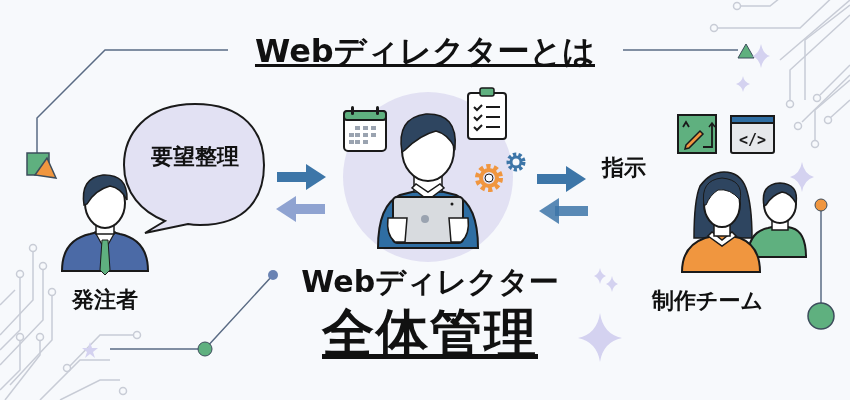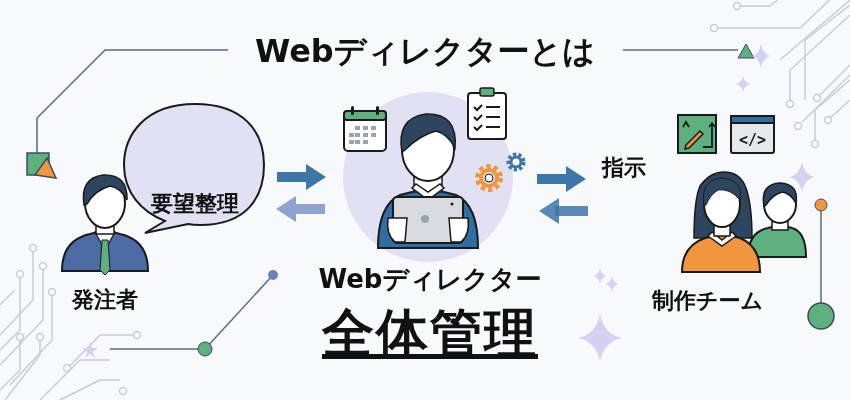--- a/index.html
+++ b/index.html
@@ -1,24 +1,24 @@
 <!DOCTYPE html>
 <html><head>
 <meta charset="utf-8">
 <style>
   * { margin: 0; padding: 0; box-sizing: border-box; }
   html, body { width: 850px; height: 400px; overflow: hidden; background: #f7f9fc; }
   body { font-family: "DejaVu Sans", "Liberation Sans", sans-serif; position: relative; color: #111; }
   .abs { position: absolute; }
   .bg-svg { position: absolute; left: 0; top: 0; width: 850px; height: 400px; }
-  .title { left: 0; top: 30px; width: 850px; text-align: center; font-size: 32px; font-weight: bold; letter-spacing: 0px; }
-  .bubble-text { left: 125px; top: 140px; width: 140px; text-align: center; font-size: 22px; font-weight: bold; line-height: 34px; margin-top: 47px; }
+  .title { left: 0; top: 30px; width: 850px; text-align: center; font-size: 32px; font-weight: bold; letter-spacing: 0px; text-decoration: underline; }
+  .bubble-text { left: 125px; top: 140px; width: 140px; text-align: center; font-size: 22px; font-weight: bold; line-height: 34px; }
   .label { font-weight: bold; font-size: 22px; }
   .lbl-client { left: 72px; top: 285px; }
-  .lbl-dir-sub { left: 290px; top: 262px; width: 280px; text-align: center; font-size: 26px; font-weight: bold; }
+  .lbl-dir-sub { left: 290px; top: 262px; width: 280px; text-align: center; font-size: 30px; font-weight: bold; }
   .lbl-dir-main { left: 290px; top: 302px; width: 280px; text-align: center; font-size: 52px; font-weight: bold; letter-spacing: 2px; line-height: 62px; text-decoration: underline; }
   .lbl-right { left: 602px; top: 149px; font-size: 22px; font-weight: bold; line-height: 38px; }
   .lbl-team { left: 652px; top: 286px; font-size: 22px; font-weight: bold; font-family: Liberation Serif, serif; }
 </style>
 </head>
 <body>
 
 <svg class="bg-svg" viewBox="0 0 850 400" xmlns="http://www.w3.org/2000/svg">
 
   <g fill="none" stroke="#c8ccd6" stroke-width="1.5">

